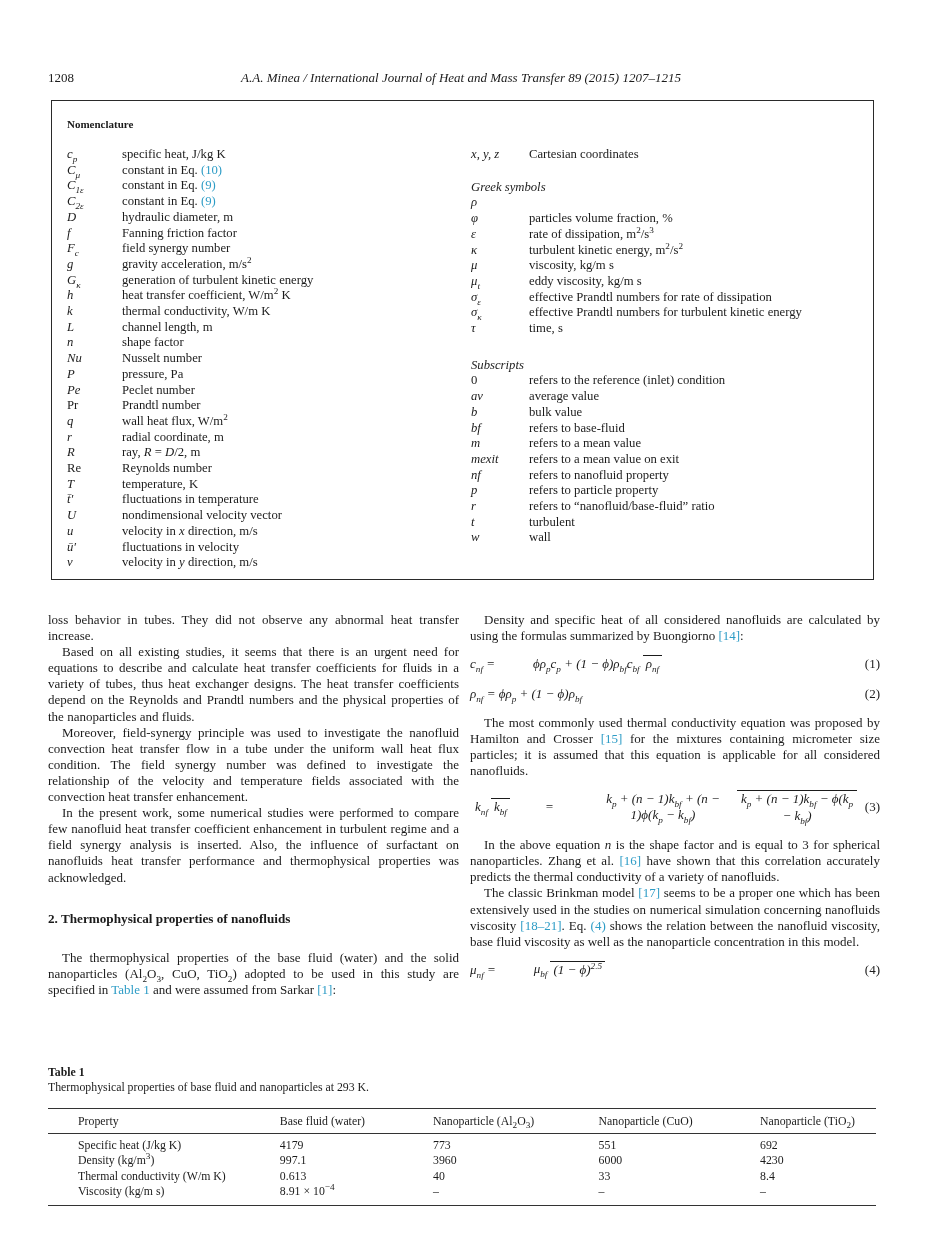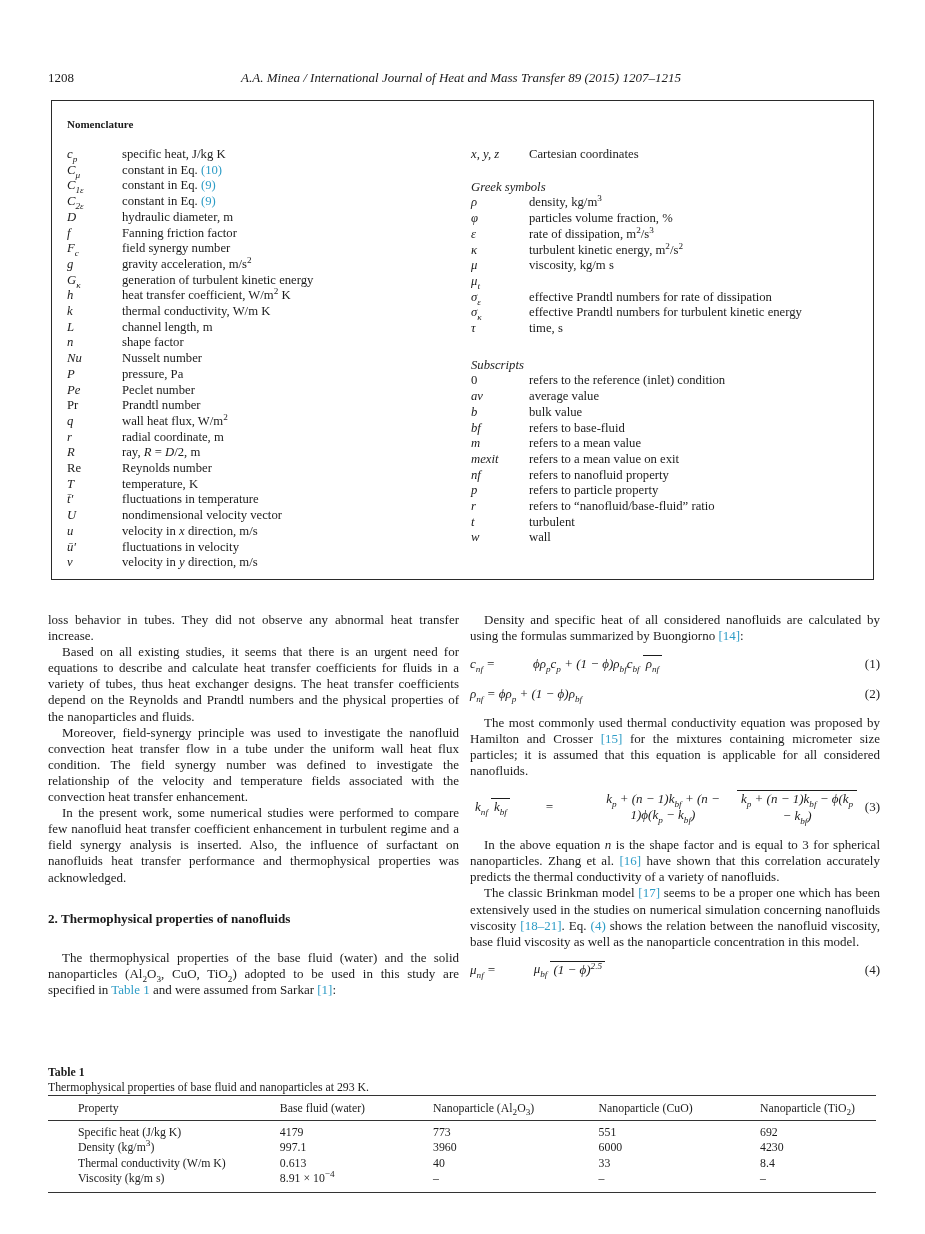--- a/index.html
+++ b/index.html
@@ -47,21 +47,21 @@
   .eq-content{flex:1;display:flex;align-items:center;flex-wrap:nowrap;gap:33px;}
   .frac{display:inline-flex;flex-direction:row;align-items:center;text-align:center;line-height:16.5px;margin:0 2px;}
   .frac-top{padding:0 3px;}
   .frac-bot{border-top:1px solid #1b1b1b;padding:0 3px;}
   .eq-num{font-style:normal;padding-left:6px;}
 
   
   .table-block{position:absolute;left:48px;top:1066px;width:828px;}
   .tbl-label{font-weight:bold;font-size:11.8px;line-height:13.5px;}
   .tbl-caption{font-size:11.8px;line-height:13.5px;margin-top:1px;}
-  table{width:100%;border-collapse:collapse;margin-top:1px;font-size:11.8px;}
+  table{width:100%;border-collapse:collapse;margin-top:14px;font-size:11.8px;}
   thead tr{border-top:1.2px solid #333;border-bottom:1.2px solid #333;}
   th{font-weight:normal;text-align:left;padding:4.5px 4px 4.5px 0;}
   th:first-child,td:first-child{padding-left:30px;}
   td{padding:1px 4px 1px 0;line-height:13.6px;}
   tbody tr:first-child td{padding-top:4.5px;}
   tbody tr:last-child td{padding-bottom:6px;}
   tbody{border-bottom:1.2px solid #333;}
 </style>
 </head>
 <body>
@@ -185,40 +185,40 @@
         </div>
       </div>
     <div class="nom-col-right" id="nom-right">
         <div class="nom-row">
           <span class="nom-sym">x, y, z</span>
           <span class="nom-def">Cartesian coordinates</span>
         </div>
         <div class="nom-heading">Greek symbols</div>
         <div class="nom-row">
           <span class="nom-sym">ρ</span>
-          <span class="nom-def">density, kg/m<sup>3</sup></span>
         </div>
         <div class="nom-row">
           <span class="nom-sym">φ</span>
           <span class="nom-def">particles volume fraction, %</span>
         </div>
         <div class="nom-row">
           <span class="nom-sym">ε</span>
           <span class="nom-def">rate of dissipation, m<sup>2</sup>/s<sup>3</sup></span>
         </div>
         <div class="nom-row">
           <span class="nom-sym">κ</span>
           <span class="nom-def">turbulent kinetic energy, m<sup>2</sup>/s<sup>2</sup></span>
         </div>
         <div class="nom-row">
           <span class="nom-sym">μ</span>
           <span class="nom-def">viscosity, kg/m s</span>
         </div>
         <div class="nom-row">
           <span class="nom-sym">μ<sub>t</sub></span>
+          <span class="nom-def">eddy viscosity, kg/m s</span>
         </div>
         <div class="nom-row">
           <span class="nom-sym">σ<sub>ε</sub></span>
           <span class="nom-def">effective Prandtl numbers for rate of dissipation</span>
         </div>
         <div class="nom-row">
           <span class="nom-sym">σ<sub>κ</sub></span>
           <span class="nom-def">effective Prandtl numbers for turbulent kinetic energy</span>
         </div>
         <div class="nom-row">

